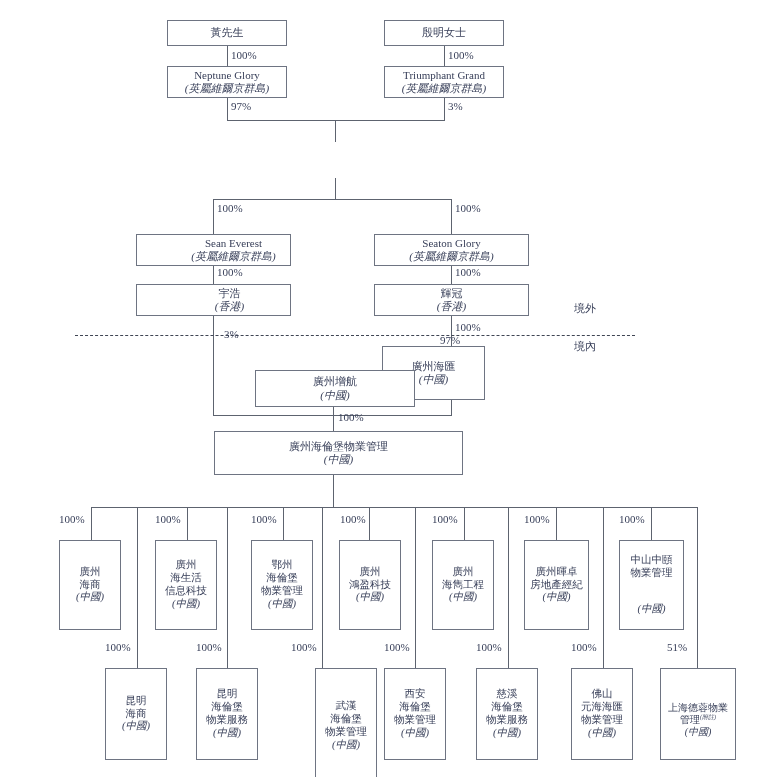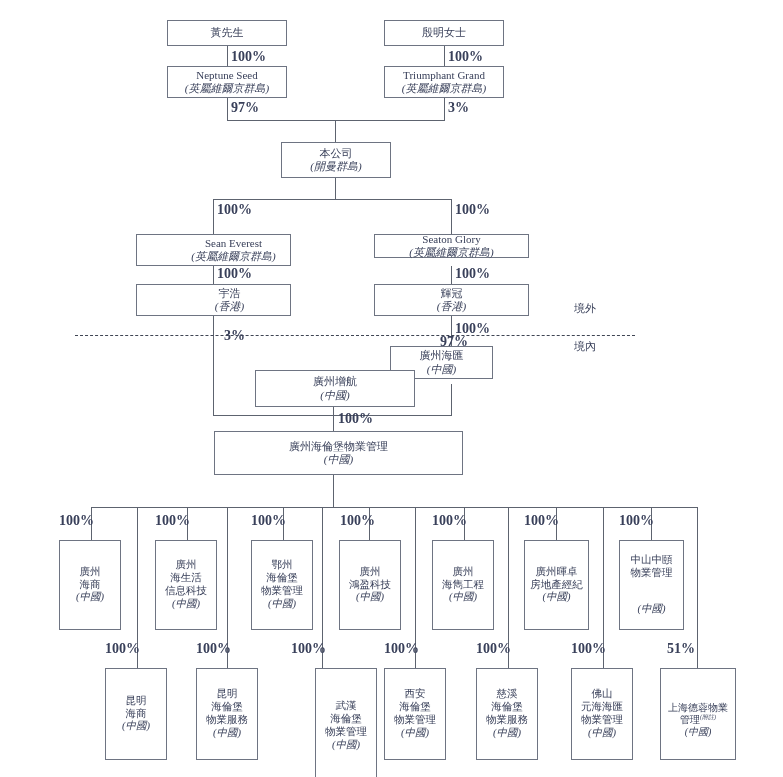--- a/index.html
+++ b/index.html
@@ -38,26 +38,25 @@
   .vline,.hline{
     position:absolute;
     background:#5d6personally;
     z-index:1;
   }
   .vline{ width:1px; background:#5d636f; }
   .hline{ height:1px; background:#5d636f; }
 
   .pct{
     position:absolute;
-    font-size:14px;
+    font-size:11px;
     color:#39405a;
     white-space:nowrap;
     z-index:4;
     font-family:"Liberation Serif","DejaVu Serif",serif;
-    font-weight:bold;
   }
   .zonelabel{
     position:absolute;
     font-size:11px;
     color:#39405a;
     white-space:nowrap;
     z-index:4;
   }
   .dashed{
     position:absolute;
@@ -82,52 +81,48 @@
     <span class="nm">殷明女士</span>
   </div>
 
   <div class="vline" style="left:227px;top:46px;height:20px;"></div>
   <div class="pct" style="left:231px;top:49px;">100%</div>
 
   <div class="vline" style="left:444px;top:46px;height:20px;"></div>
   <div class="pct" style="left:448px;top:49px;">100%</div>
 
   <div class="node" style="left:167px;top:66px;width:120px;height:32px;">
-    <span class="nm">Neptune Seed</span>
+    <span class="nm">Neptune Glory</span>
     <span class="loc">(英屬維爾京群島)</span>
   </div>
   <div class="node" style="left:384px;top:66px;width:120px;height:32px;">
     <span class="nm">Triumphant Grand</span>
     <span class="loc">(英屬維爾京群島)</span>
   </div>
 
   <div class="vline" style="left:227px;top:98px;height:22px;"></div>
   <div class="pct" style="left:231px;top:100px;">97%</div>
   <div class="vline" style="left:444px;top:98px;height:22px;"></div>
   <div class="pct" style="left:448px;top:100px;">3%</div>
   <div class="hline" style="left:227px;top:120px;width:218px;"></div>
   <div class="vline" style="left:335px;top:120px;height:22px;"></div>
 
-  <div class="node" style="left:281px;top:142px;width:110px;height:36px;">
-    <span class="nm">本公司</span>
-    <span class="loc">(開曼群島)</span>
-  </div>
 
   <div class="vline" style="left:335px;top:178px;height:21px;"></div>
   <div class="hline" style="left:213px;top:199px;width:238px;"></div>
   <div class="vline" style="left:213px;top:199px;height:35px;"></div>
   <div class="pct" style="left:217px;top:202px;">100%</div>
   <div class="vline" style="left:451px;top:199px;height:35px;"></div>
   <div class="pct" style="left:455px;top:202px;">100%</div>
 
   <div class="node" style="left:136px;top:234px;width:155px;height:32px;padding-left:40px;">
     <span class="nm">Sean Everest</span>
     <span class="loc">(英屬維爾京群島)</span>
   </div>
-  <div class="node" style="left:374px;top:234px;width:155px;height:24px;">
+  <div class="node" style="left:374px;top:234px;width:155px;height:32px;">
     <span class="nm">Seaton Glory</span>
     <span class="loc">(英屬維爾京群島)</span>
   </div>
 
   <div class="vline" style="left:213px;top:266px;height:18px;"></div>
   <div class="pct" style="left:217px;top:266px;">100%</div>
   <div class="vline" style="left:451px;top:266px;height:18px;"></div>
   <div class="pct" style="left:455px;top:266px;">100%</div>
 
   <div class="node" style="left:136px;top:284px;width:155px;height:32px;padding-left:32px;">
@@ -139,21 +134,21 @@
     <span class="loc">(香港)</span>
   </div>
 
   <div class="zonelabel" style="left:574px;top:301px;">境外</div>
   <div class="dashed" style="left:75px;top:335px;width:560px;"></div>
   <div class="zonelabel" style="left:574px;top:339px;">境內</div>
 
   <div class="pct" style="left:455px;top:321px;">100%</div>
   <div class="vline" style="left:451px;top:316px;height:30px;"></div>
 
-  <div class="node" style="left:390px;top:346px;width:103px;height:33px;">
+  <div class="node" style="left:382px;top:346px;width:103px;height:54px;">
     <span class="nm">廣州海匯</span>
     <span class="loc">(中國)</span>
   </div>
 
   <div class="vline" style="left:213px;top:316px;height:99px;"></div>
   <div class="pct" style="left:224px;top:328px;">3%</div>
 
   <div class="vline" style="left:451px;top:384px;height:31px;"></div>
   <div class="pct" style="left:440px;top:334px;">97%</div>
 

